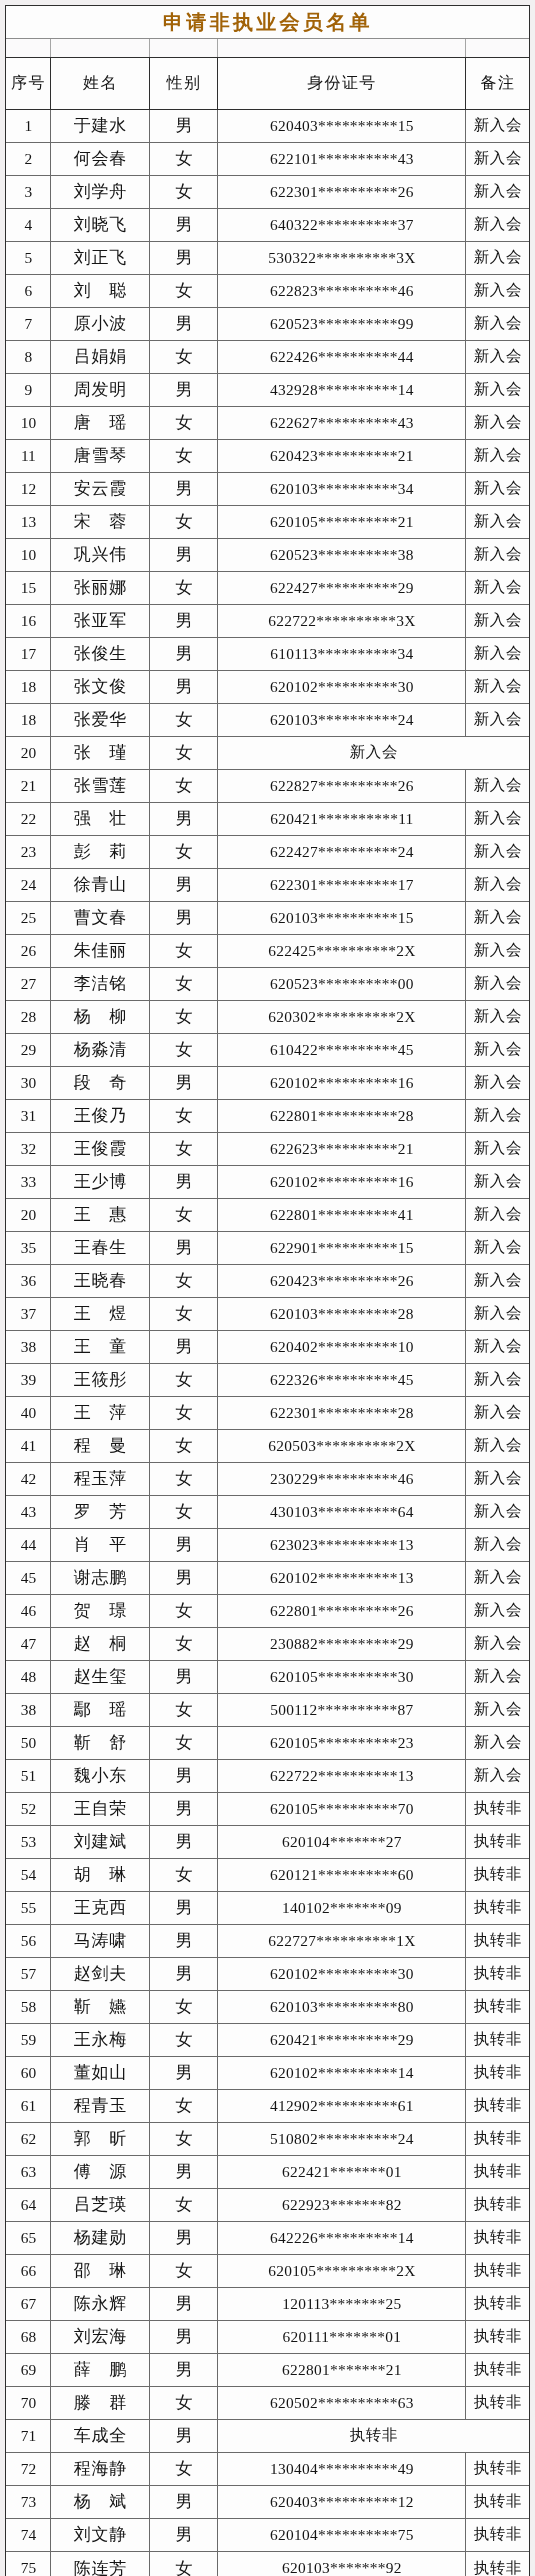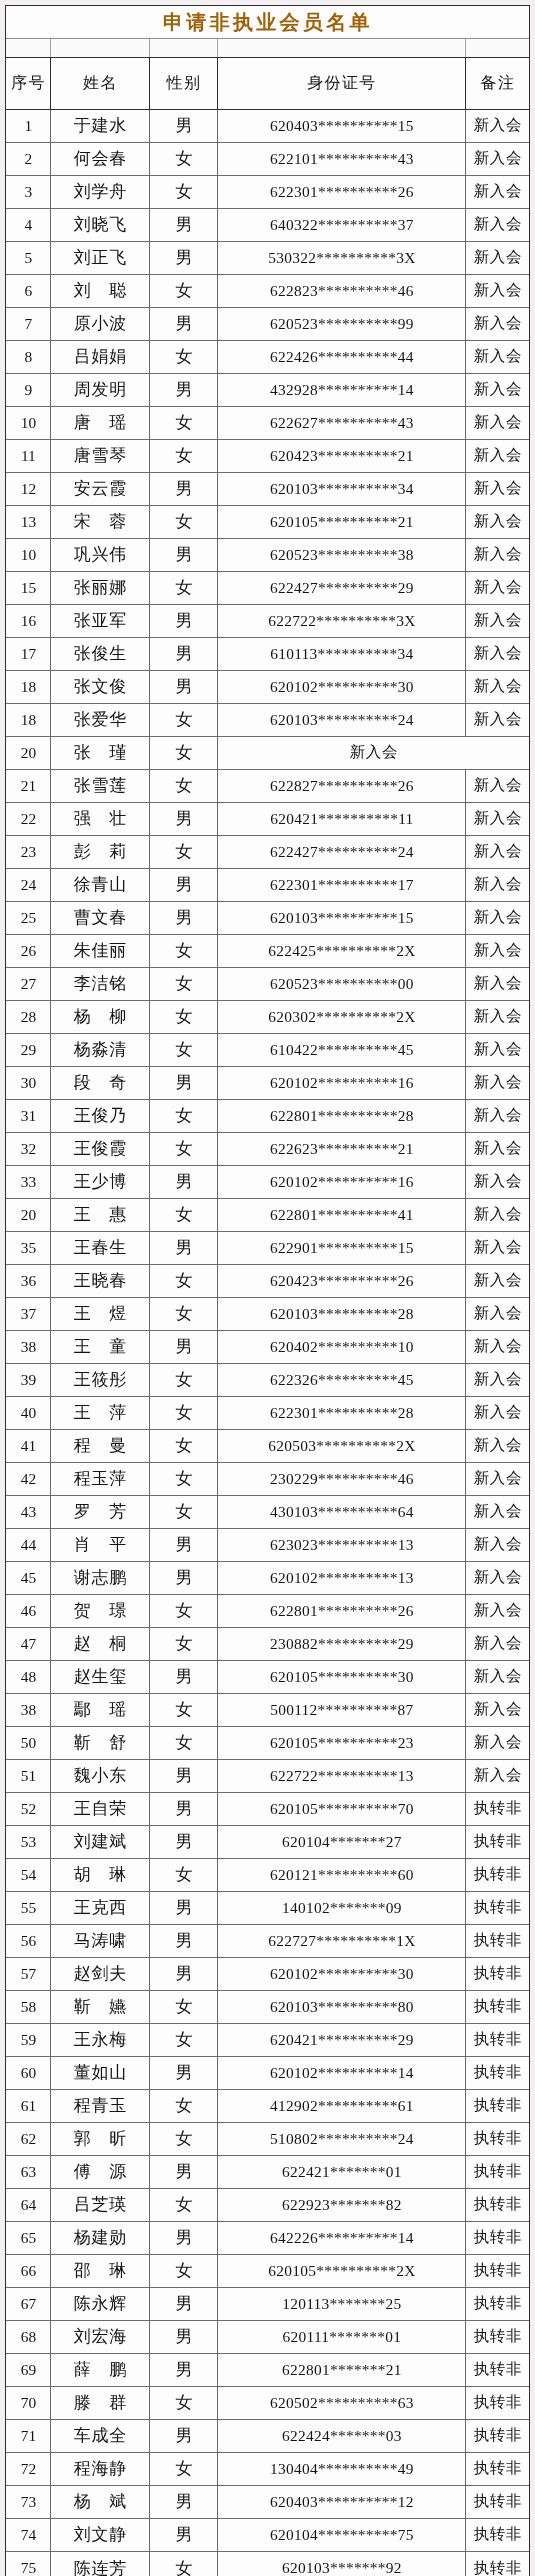--- a/index.html
+++ b/index.html
@@ -612,21 +612,20 @@
           <div class="cell c0">70</div>
           <div class="cell c1">滕　群</div>
           <div class="cell c2">女</div>
           <div class="cell c3">620502**********63</div>
           <div class="cell c4">执转非</div>
         </div>
         <div class="grid-row data-row">
           <div class="cell c0">71</div>
           <div class="cell c1">车成全</div>
           <div class="cell c2">男</div>
-          <div class="cell c3">622424*******03</div>
           <div class="cell c4">执转非</div>
         </div>
         <div class="grid-row data-row">
           <div class="cell c0">72</div>
           <div class="cell c1">程海静</div>
           <div class="cell c2">女</div>
           <div class="cell c3">130404**********49</div>
           <div class="cell c4">执转非</div>
         </div>
         <div class="grid-row data-row">

